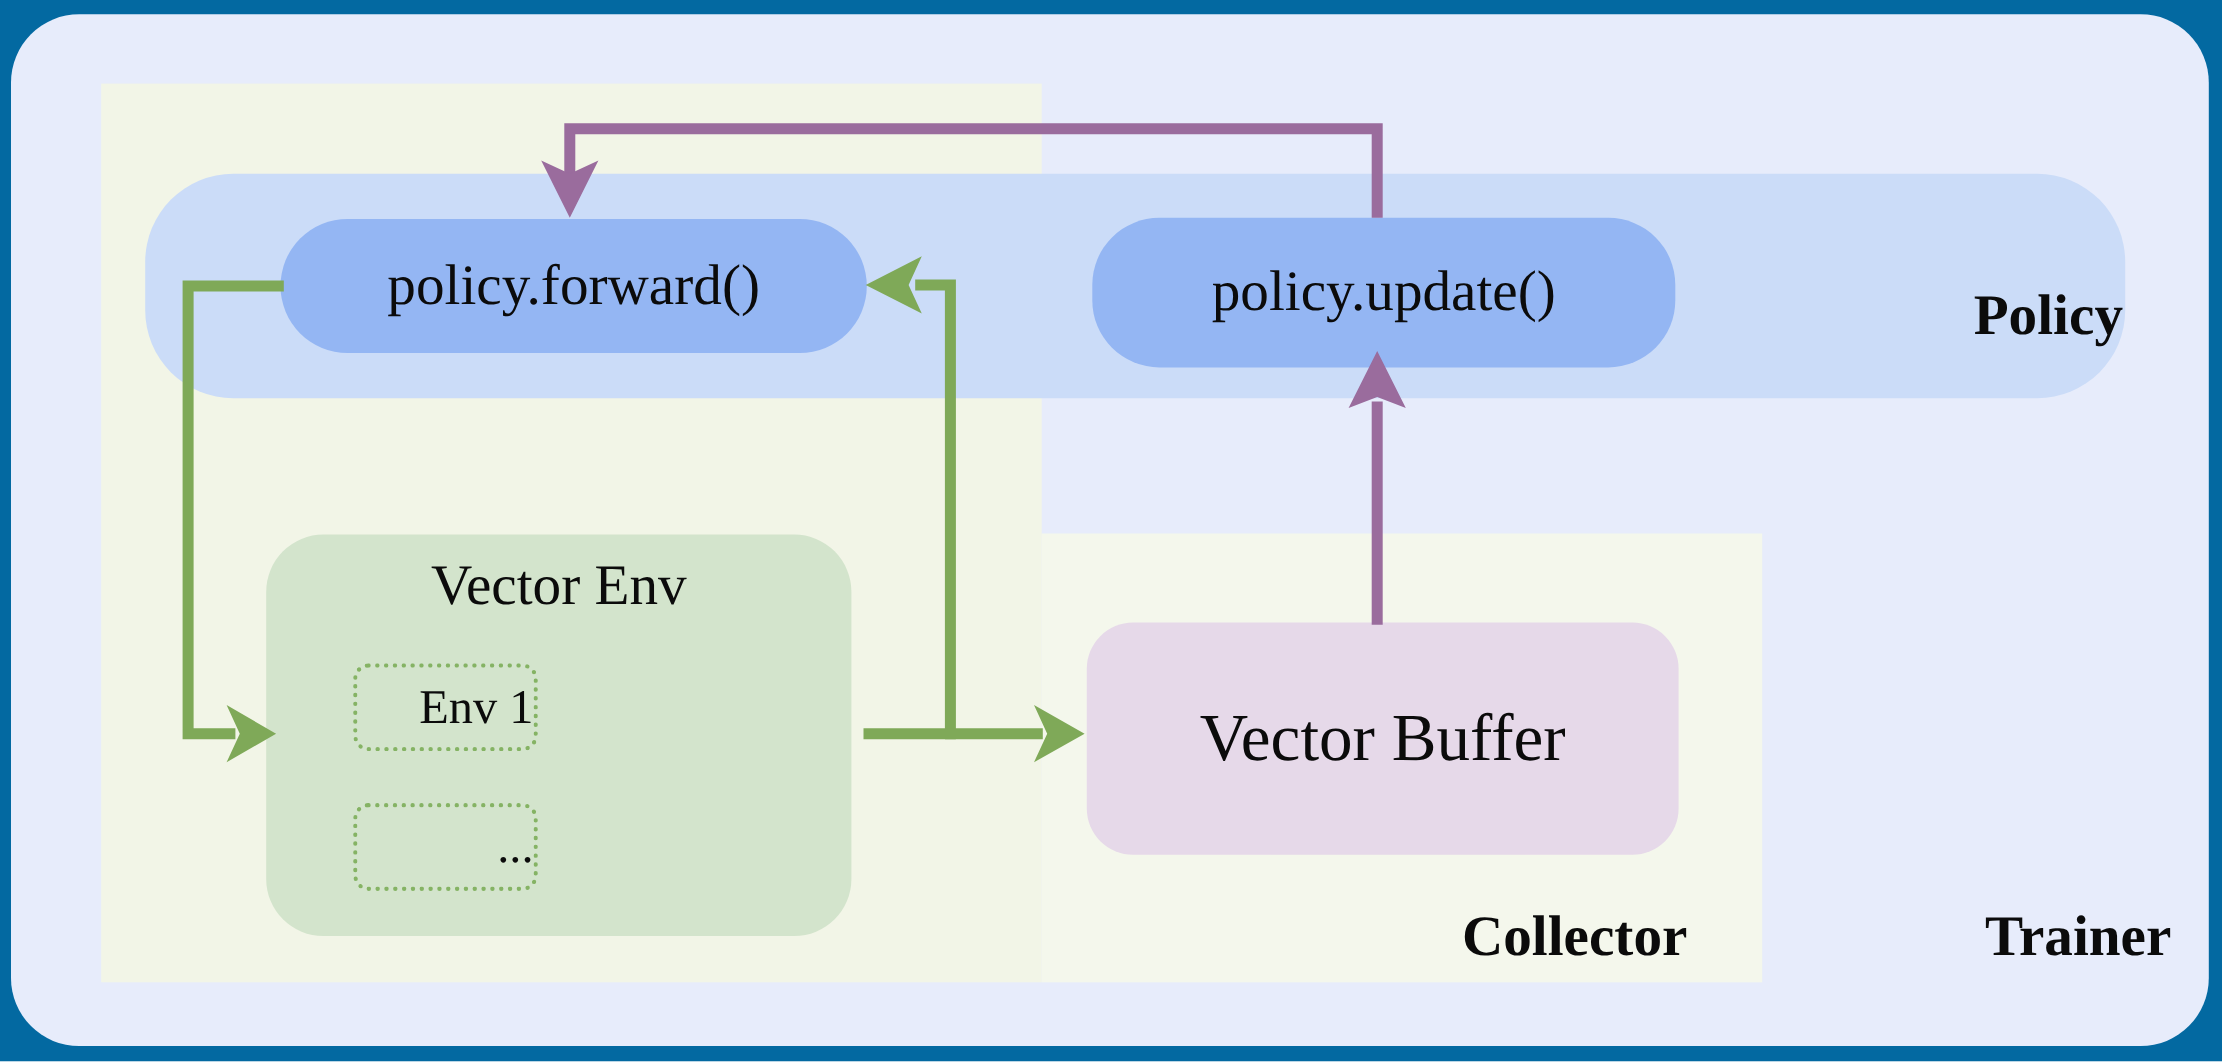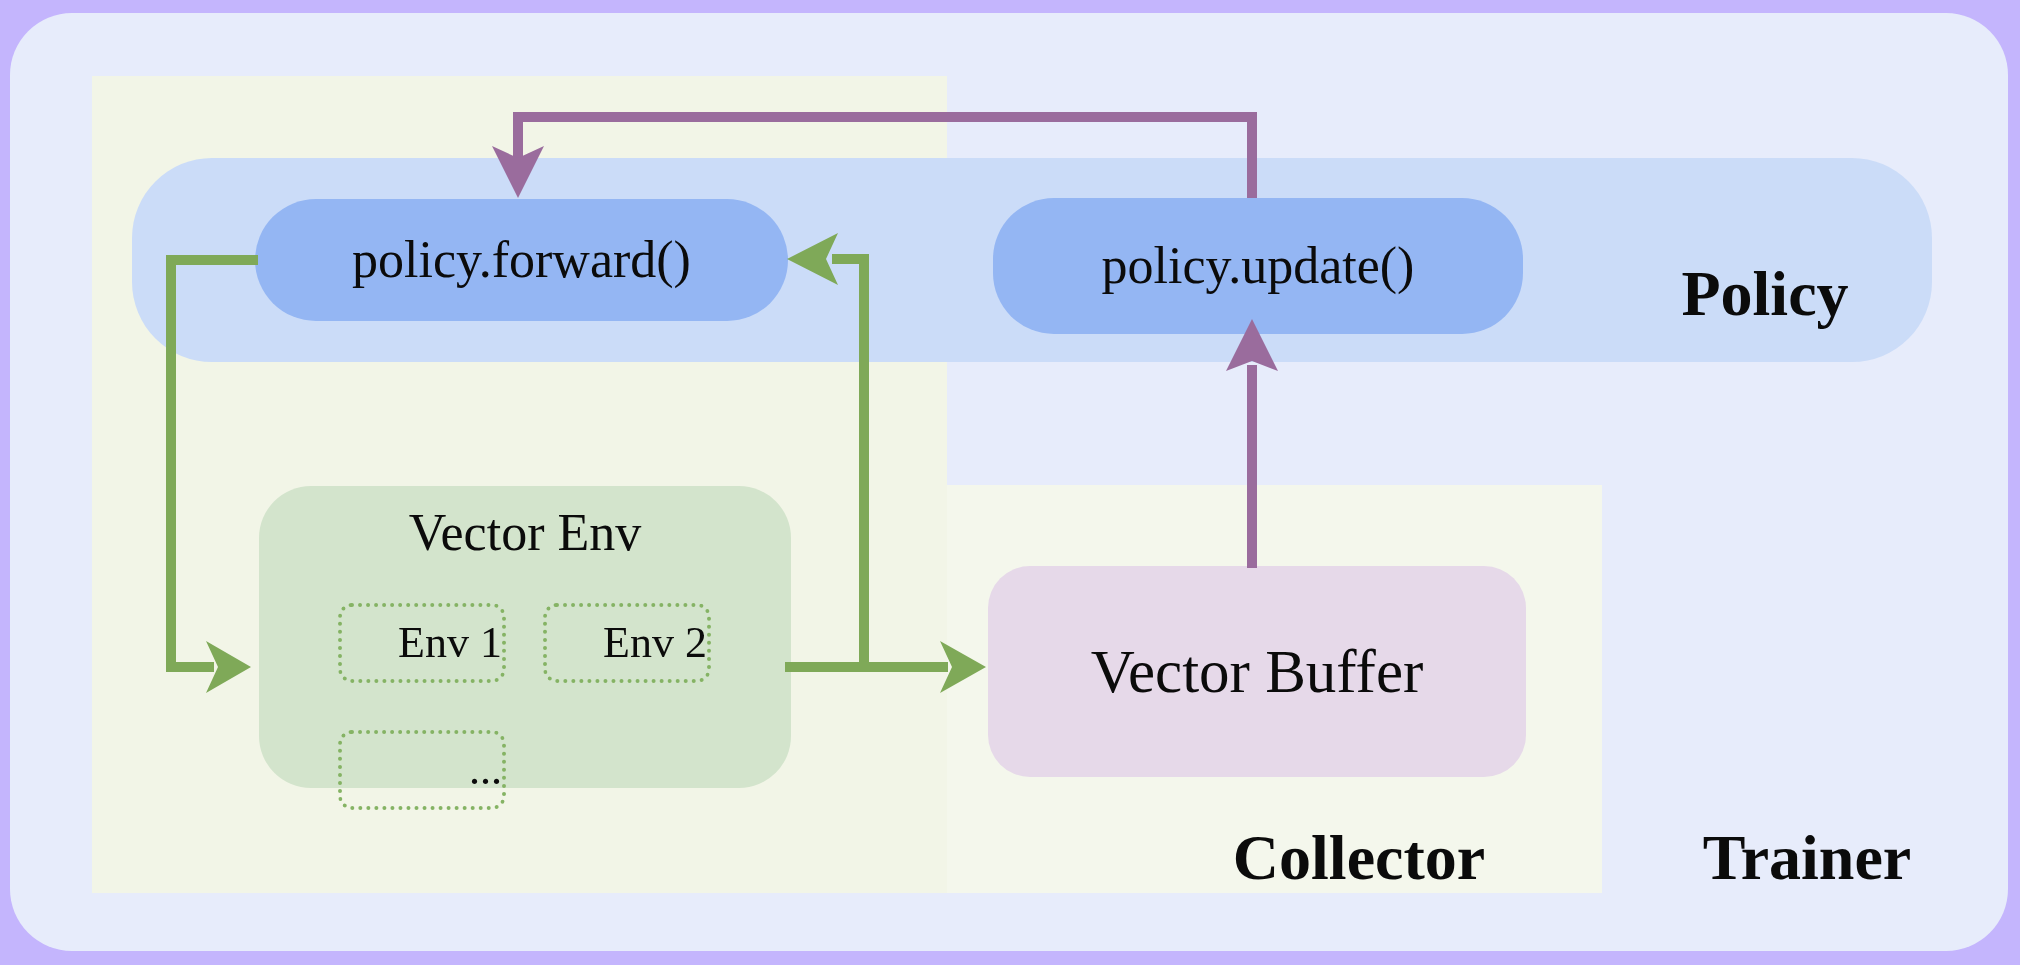--- a/index.html
+++ b/index.html
@@ -1,17 +1,17 @@
 <!DOCTYPE html>
 <html style="--trainer-bg: #e7ecfb; --collector-bg-left: #f2f5e7; --collector-bg-right: #f4f7ec; --policy-band-bg: #cbdcf8; --pill-bg: #94b6f3; --env-box-bg: #d3e4cc; --env-dash: #85b364; --buffer-bg: #e6d9e9; --arrow-green: #7fa958; --arrow-purple: #9a6c9d;"><head>
 <meta charset="utf-8">
 <style>
   html,body{margin:0;padding:0;background:#ffffff;}
   #stage{
-    position:relative;width:2020px;height:965px;background:#c4b5fd;overflow:hidden;
+    position:relative;width:2020px;height:965px;background:#0369a1;overflow:hidden;
     font-family:"Liberation Serif","DejaVu Serif",serif;color:#0b0b0b;
   }
   .abs{position:absolute;}
   
   .trainer{
     left:10px;top:13px;width:1998px;height:938px;border-radius:62px;
     background:var(--trainer-bg,#e7ecfb);
   }
   .collector-left{
     left:92px;top:76px;width:855px;height:817px;
@@ -27,21 +27,21 @@
   }
   
   .pill{
     background:var(--pill-bg,#94b6f3);border-radius:61px;
     display:flex;align-items:center;justify-content:center;
     font-size:52px;line-height:1;
   }
   .pill-forward{left:255px;top:199px;width:533px;height:122px;}
   .pill-update{left:993px;top:198px;width:530px;height:136px;}
   .env-box{
-    left:259px;top:486px;width:532px;height:302px;border-radius:52px;
+    left:242px;top:486px;width:532px;height:365px;border-radius:52px;
     background:var(--env-box-bg,#d3e4cc);
     text-decoration:underline;
   }
   .env-title{
     left:0;top:18px;width:100%;text-align:center;font-size:52px;line-height:1.1;
   }
   .env-cell{
     position:absolute;width:168px;height:80px;box-sizing:border-box;
     border:4px dotted var(--env-dash,#85b364);border-radius:14px;
     display:flex;align-items:center;justify-content:flex-end;
@@ -52,21 +52,21 @@
   .env-ellipsis{left:79px;top:244px;}
   .env-n{left:284px;top:244px;}
   .buffer-box{
     left:988px;top:566px;width:538px;height:211px;border-radius:42px;
     background:var(--buffer-bg,#e6d9e9);
     display:flex;align-items:center;justify-content:center;
     font-size:61px;line-height:1;
   }
   
   .region-label{
-    font-weight:700;font-size:64px;line-height:1;text-align:center;
+    font-weight:700;font-size:52px;line-height:1;text-align:right;
   }
   .label-policy{left:1600px;top:262px;width:330px;}
   .label-collector{left:1184px;top:826px;width:350px;}
   .label-trainer{left:1640px;top:826px;width:334px;}
   
   .arrows{left:0;top:0;width:2020px;height:965px;pointer-events:none;}
   .arrow-green-line{stroke:var(--arrow-green,#7fa958);stroke-width:10;fill:none;}
   .arrow-green-head{fill:var(--arrow-green,#7fa958);}
   .arrow-purple-line{stroke:var(--arrow-purple,#9a6c9d);stroke-width:10;fill:none;}
   .arrow-purple-head{fill:var(--arrow-purple,#9a6c9d);}
@@ -89,23 +89,20 @@
 
   <div class="abs pill pill-update">
     <span>policy.update()</span>
   </div>
 
   <div class="abs env-box">
     <div class="abs env-title">Vector Env</div>
     <div class="env-cell env-1">
       <span>Env 1</span>
     </div>
-    <div class="env-cell env-2">
-      <span>Env 2</span>
-    </div>
     <div class="env-cell env-ellipsis">
       <span>...</span>
     </div>
   </div>
 
   <div class="abs buffer-box">
     <span>Vector Buffer</span>
   </div>
 
   <div class="abs region-label label-policy">Policy</div>

